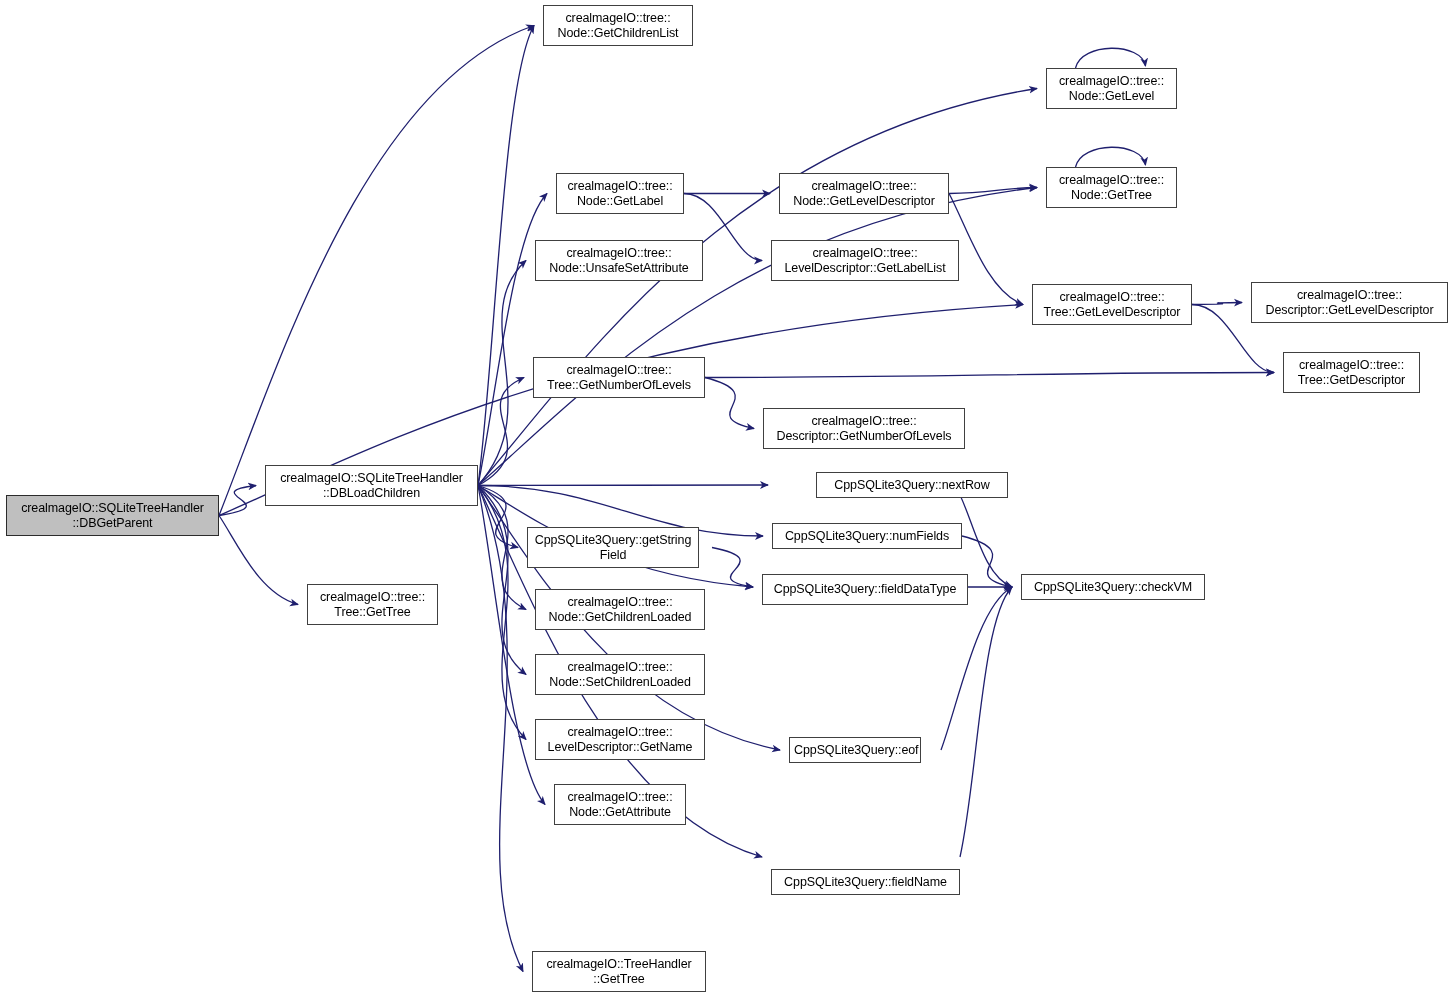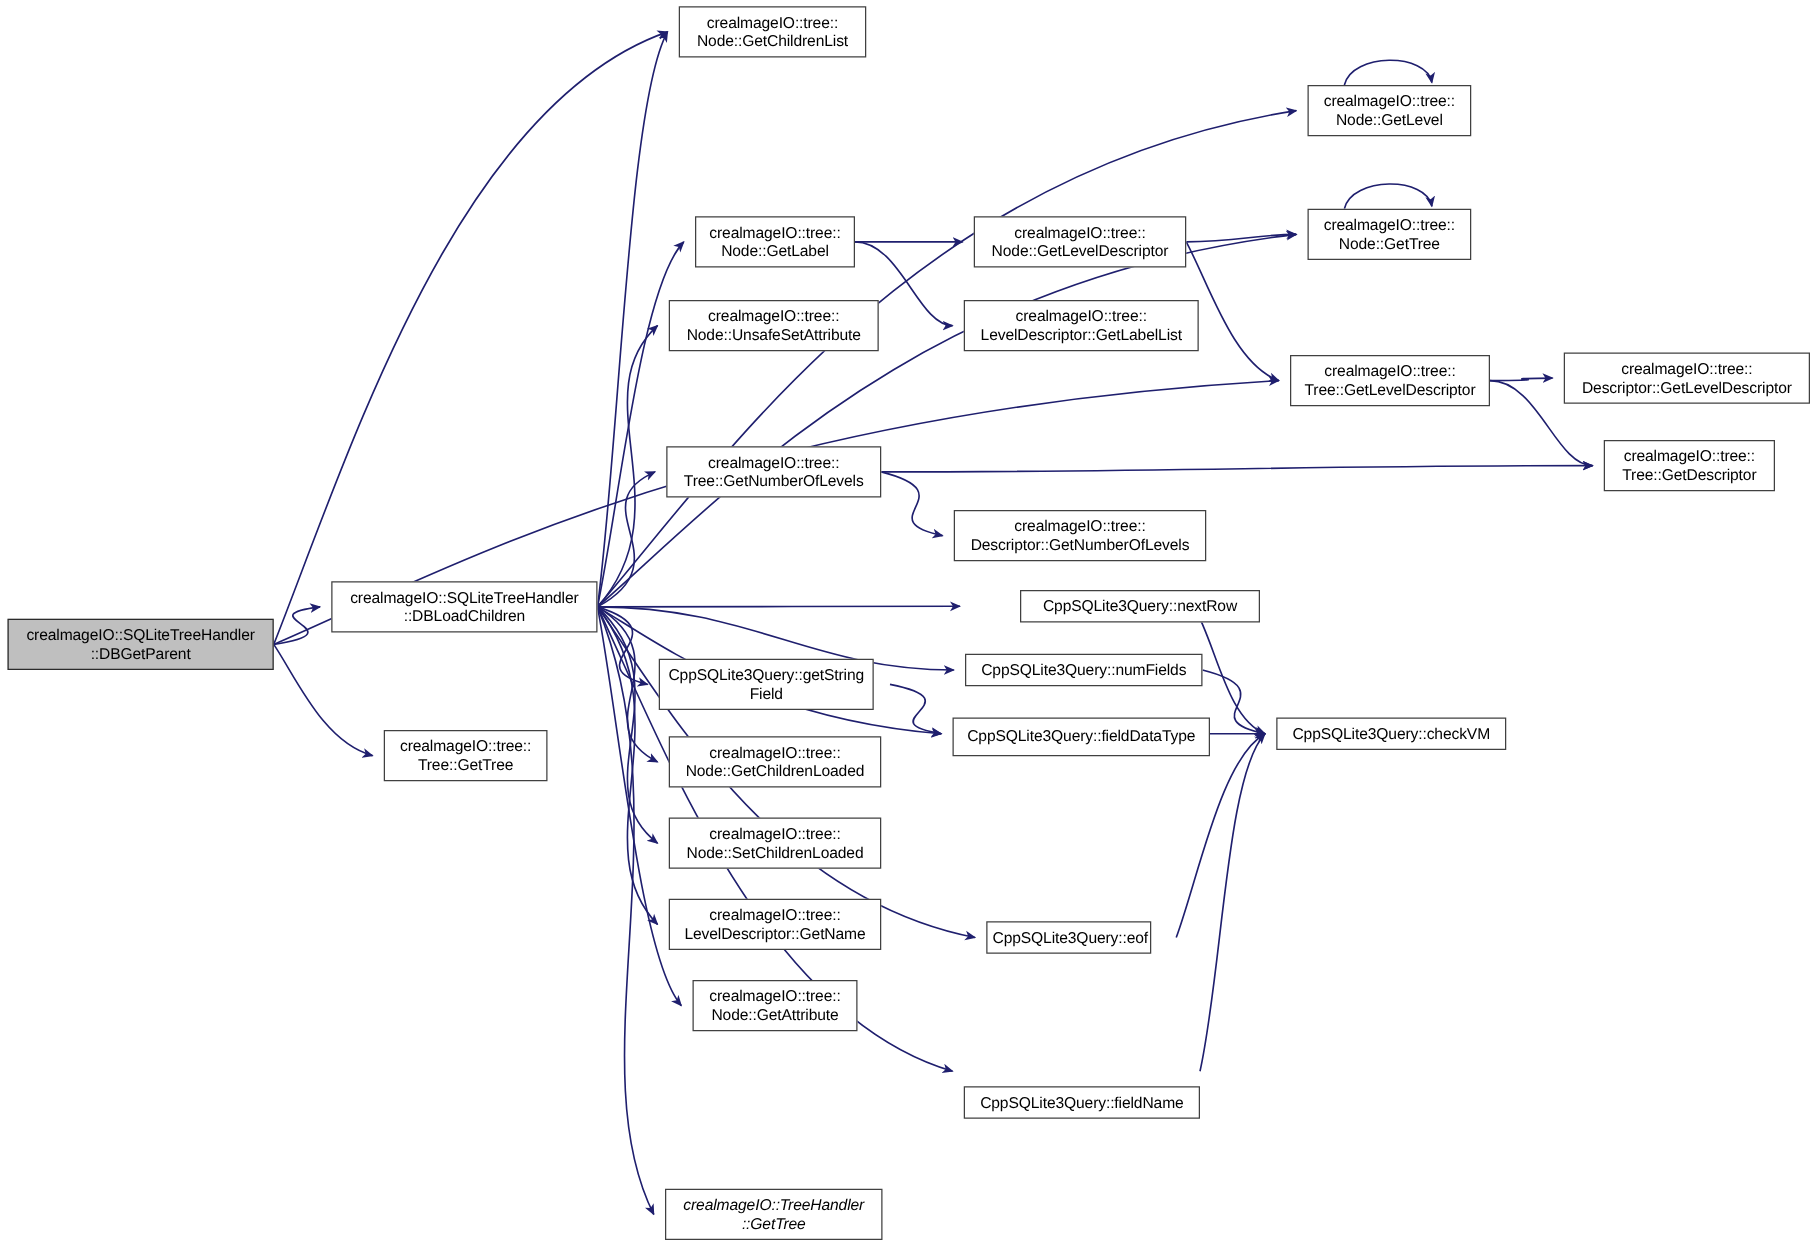--- a/index.html
+++ b/index.html
@@ -140,17 +140,17 @@
       <div class="node" style="left: 535px; top: 589px; width: 170px; height: 41px;"><span class="node-label">crealmageIO::tree::
 Node::GetChildrenLoaded</span></div>
       <div class="node" style="left: 535px; top: 654px; width: 170px; height: 41px;"><span class="node-label">crealmageIO::tree::
 Node::SetChildrenLoaded</span></div>
       <div class="node" style="left: 535px; top: 719px; width: 170px; height: 41px;"><span class="node-label">crealmageIO::tree::
 LevelDescriptor::GetName</span></div>
       <div class="node" style="left: 554px; top: 784px; width: 132px; height: 41px;"><span class="node-label">crealmageIO::tree::
 Node::GetAttribute</span></div>
       <div class="node" style="left: 789px; top: 737px; width: 132px; height: 26px;"><span class="node-label">CppSQLite3Query::eof</span></div>
       <div class="node" style="left: 771px; top: 844px; width: 189px; height: 26px; margin-top: 25px;"><span class="node-label">CppSQLite3Query::fieldName</span></div>
-      <div class="node" style="left: 532px; top: 951px; width: 174px; height: 41px; font-style: italic;"><span class="node-label">crealmageIO::TreeHandler
+      <div class="node" style="left: 532px; top: 951px; width: 174px; height: 41px;"><span class="node-label">crealmageIO::TreeHandler
 ::GetTree</span></div>
     </div>
 
 </div>
 
 </body></html>

